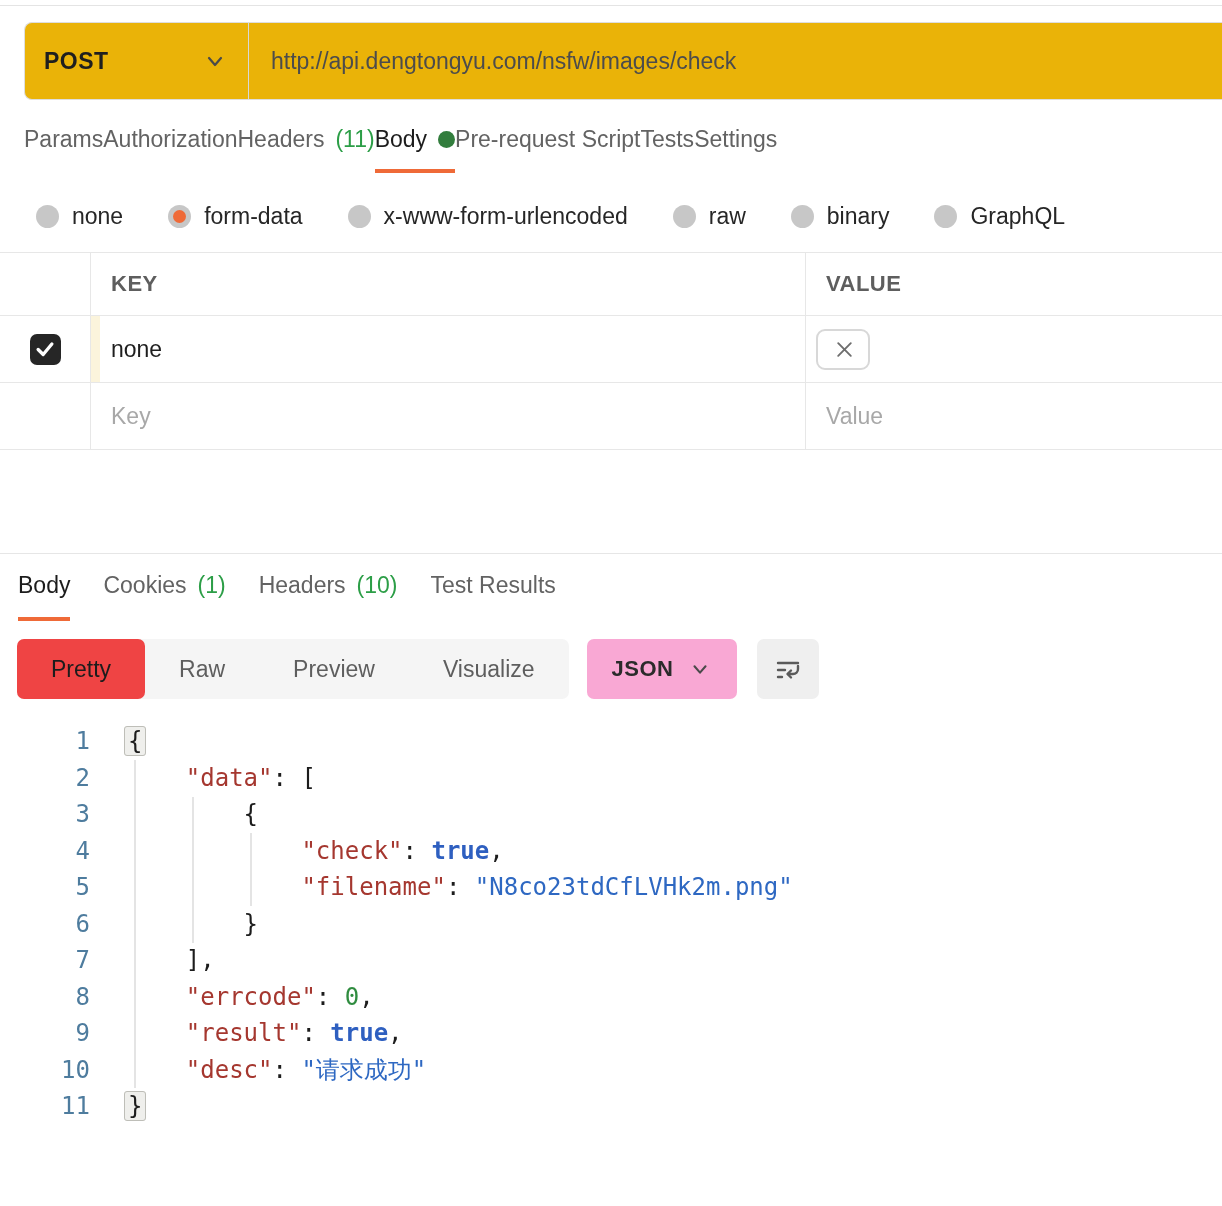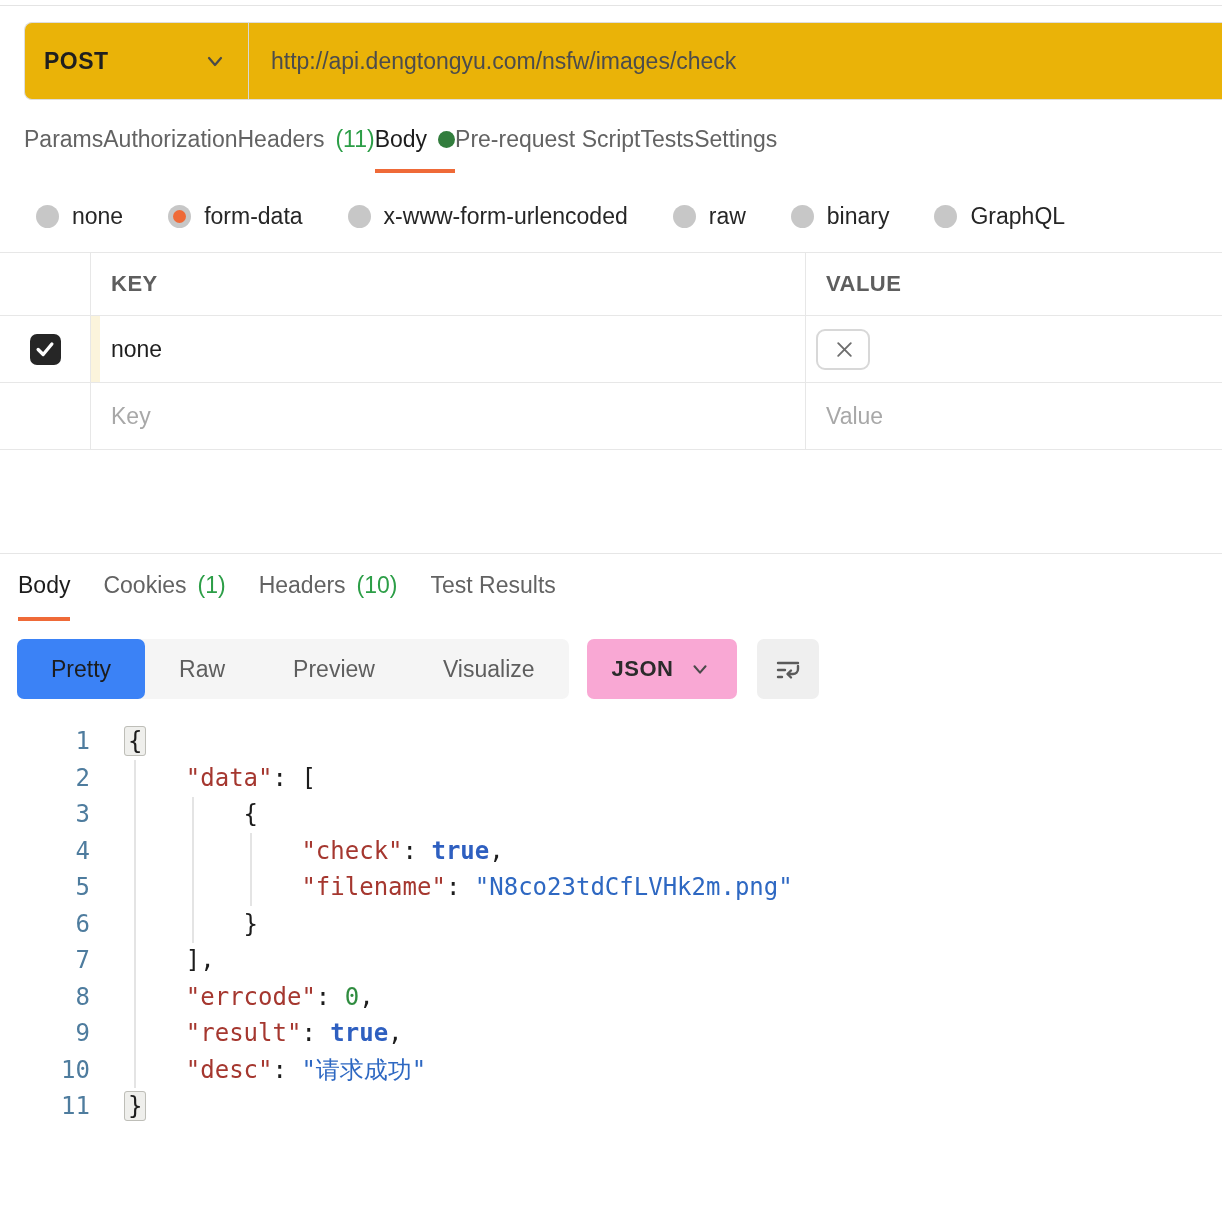--- a/index.html
+++ b/index.html
@@ -71,21 +71,21 @@
   .resp-tabs { display:flex; gap:33px; margin:18px 0 0 18px; }
   .resp-tabs .tab { padding-bottom:18px; }
 
   
   .view-row { display:flex; margin:18px 0 0 17px; align-items:center; }
   .view-group { display:flex; background:#f5f5f5; border-radius:7px; }
   .view-mode {
     height:60px; line-height:60px; padding:0 34px; font-size:23px; color:#5e5e5e;
     border-radius:7px; cursor:pointer;
   }
-  .view-mode.active { background:#3b82f6; color:#1c1c1c;text-align:right; }
+  .view-mode.active { background:#ef4444; color:#1c1c1c;text-align:right; }
   .json-btn {
     margin-left:18px; width:150px; height:60px; background:#f9a8d4; border-radius:7px;
     display:flex; align-items:center; justify-content:center; gap:14px;
     font-size:22px; font-weight:600; letter-spacing:.5px; color:#2b2b2b; cursor:pointer;
   }
   .wrap-btn {
     margin-left:20px; width:62px; height:60px; background:#efefef; border-radius:7px;
     display:flex; align-items:center; justify-content:center; cursor:pointer;
   }
 

